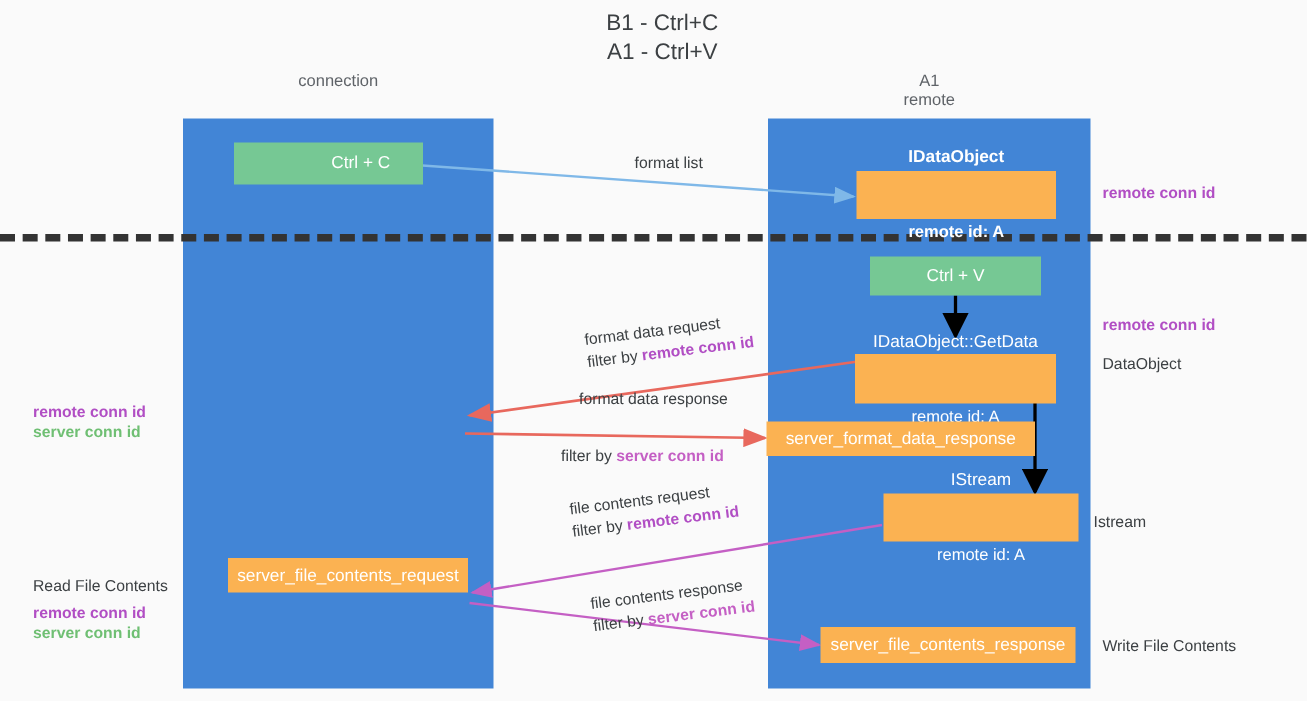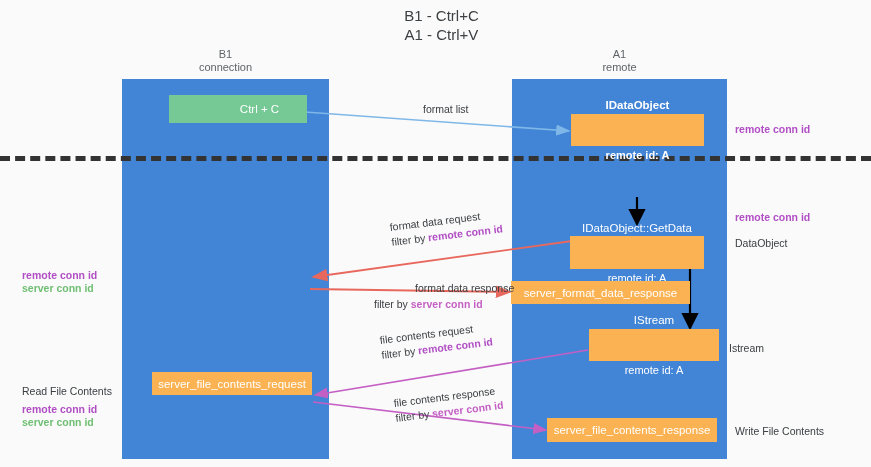--- a/index.html
+++ b/index.html
@@ -59,21 +59,20 @@
 <body>
 
 <div id="stage">
 
   <div class="abs title">
     <div>B1 - Ctrl+C</div>
     <div>A1 - Ctrl+V</div>
   </div>
 
   <div class="abs colhead" style="left:122px;top:48px;width:207px;">
-    <div>B1</div>
     <div>connection</div>
   </div>
   <div class="abs colhead" style="left:512px;top:48px;width:215px;">
     <div>A1</div>
     <div>remote</div>
   </div>
 
   <div class="abs lane" style="left:122px;top:79px;width:207px;height:380px;"></div>
   <div class="abs lane" style="left:512px;top:79px;width:215px;height:380px;"></div>
 
@@ -103,29 +102,32 @@
 
     <path d="M 690 259 L 690 328" stroke="#000000" stroke-width="2.2" fill="none" marker-end="url(#ah-black)"></path>
 
     <line x1="588" y1="350" x2="315" y2="395" stroke="#c45fc4" stroke-width="1.6" marker-end="url(#ah-mag)"></line>
 
     <line x1="313" y1="402" x2="546" y2="430" stroke="#c45fc4" stroke-width="1.6" marker-end="url(#ah-mag)"></line>
   </svg>
 
   <div class="abs divider"></div>
 
-  <div class="abs box green" style="left:169px;top:95px;width:138px;height:28px;padding-left:47px;">
+  <div class="abs box green" style="left:156px;top:95px;width:126px;height:28px;padding-left:47px;">
     <div>Ctrl + C</div>
   </div>
 
   <div class="abs box orange" style="left:571px;top:114px;width:133px;height:32px;font-weight:bold;">
     <div>IDataObject</div>
     <div class="l2">remote id: A</div>
   </div>
 
+  <div class="abs box green" style="left:580px;top:171px;width:114px;height:26px;">
+    <div>Ctrl + V</div>
+  </div>
 
   <div class="abs box orange" style="left:570px;top:236px;width:134px;height:33px;">
     <div>IDataObject::GetData</div>
     <div class="l2">remote id: A</div>
   </div>
 
 
   <div class="abs box orange" style="left:511px;top:281px;width:179px;height:23px;">
     <div>server_format_data_response</div>
   </div>
@@ -145,21 +147,21 @@
 
   <div class="abs lbl" style="left:399px;top:103px;padding-left:24px;">format list</div>
 
   <div class="abs" style="left:389px;top:221px;transform:rotate(-7deg);transform-origin:left top;">
     <div class="lbl">format data request</div>
     <div class="lbl" style="margin-top:2px;">
       <span>filter by </span><span class="purple">remote conn id</span>
     </div>
   </div>
 
-  <div class="abs lbl" style="left:386px;top:282px;margin-left:29px;">format data response</div>
+  <div class="abs lbl" style="left:386px;top:260px;">format data response</div>
   <div class="abs lbl" style="left:374px;top:298px;">
     <span>filter by </span><span class="magenta">server conn id</span>
   </div>
 
   <div class="abs" style="left:379px;top:334px;transform:rotate(-7deg);transform-origin:left top;">
     <div class="lbl">file contents request</div>
     <div class="lbl" style="margin-top:2px;">
       <span>filter by </span><span class="purple">remote conn id</span>
     </div>
   </div>

